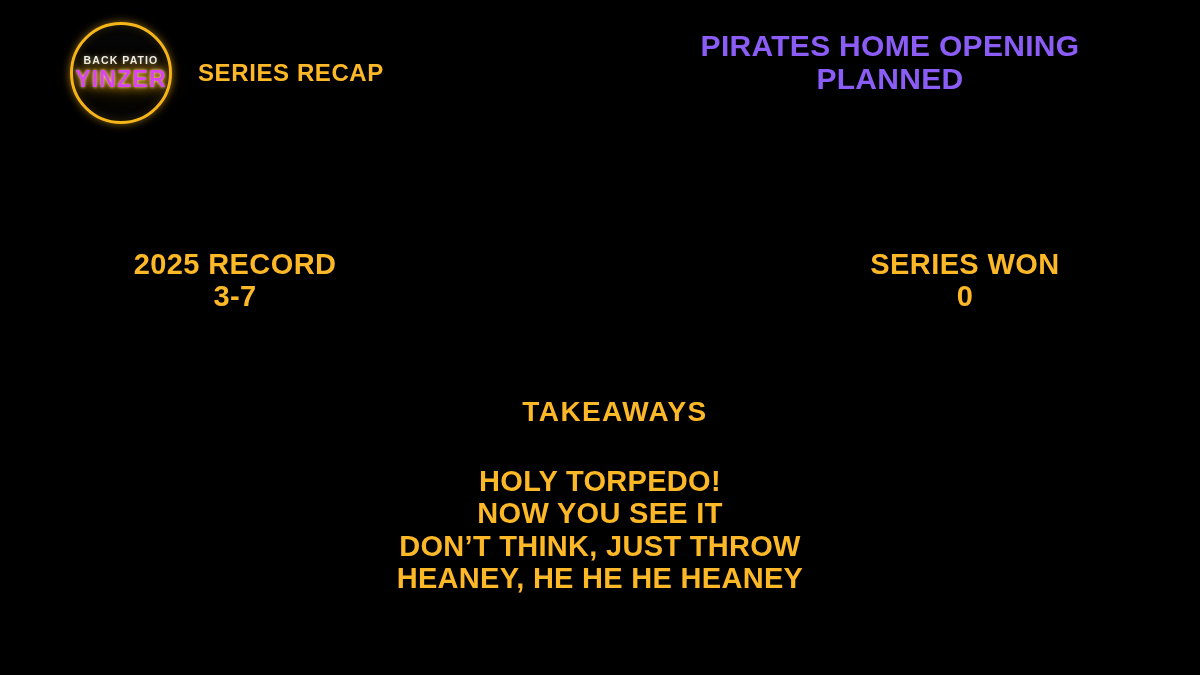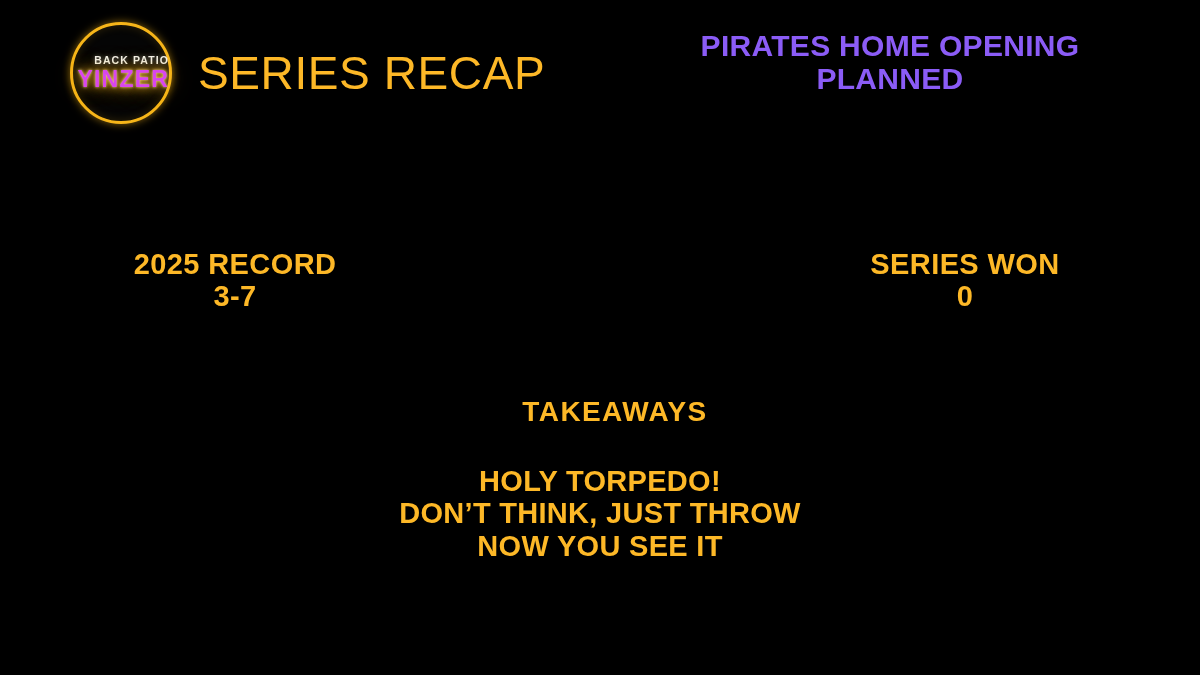--- a/index.html
+++ b/index.html
@@ -44,21 +44,21 @@
 
   .logo-badge {
     position: relative;
     width: 102px;
     height: 102px;
     border-radius: 50%;
     border: 3px solid #F6B519;
     background: #050505;
     display: flex;
     flex-direction: column;
-    align-items: flex-end;
+    align-items: center;
     justify-content: center;
     box-shadow: 0 0 9px rgba(246,181,25,0.55),
                 inset 0 0 10px rgba(246,181,25,0.18);
     flex: none;
   }
 
   .logo-top {
     font-size: 10.5px;
     font-weight: 700;
     letter-spacing: 1.1px;
@@ -77,22 +77,22 @@
     color: #d946ef;
     text-shadow:
       0 0 3px #FFE08A,
       0 0 8px rgba(253,184,39,0.95),
       0 0 17px rgba(253,184,39,0.7),
       0 0 28px rgba(253,184,39,0.35);
     white-space: nowrap;
   }
 
   .section-title {
-    font-size: 46px;
-    font-weight: 400;
+    font-size: 24px;
+    font-weight: 700;
     letter-spacing: 0.6px;
     color: #FDB827;
     line-height: 1;
     white-space: nowrap;
     text-align: center;
   }
 
   .headline {
     position: absolute;
     left: 660px;
@@ -199,17 +199,18 @@
     <div class="stat-col right">
       <div class="stat-label">SERIES WON</div>
       <div class="stat-value">0</div>
     </div>
   </div>
 
   <div class="takeaways">
     <div class="takeaways-heading">TAKEAWAYS</div>
 
     <div class="takeaway-line">HOLY TORPEDO!</div>
+    <div class="takeaway-line">NOW YOU SEE IT</div>
     <div class="takeaway-line">DON’T THINK, JUST THROW</div>
-    <div class="takeaway-line">NOW YOU SEE IT</div>
+    <div class="takeaway-line">HEANEY, HE HE HE HEANEY</div>
   </div>
 
 </div>
 
 </body></html>

